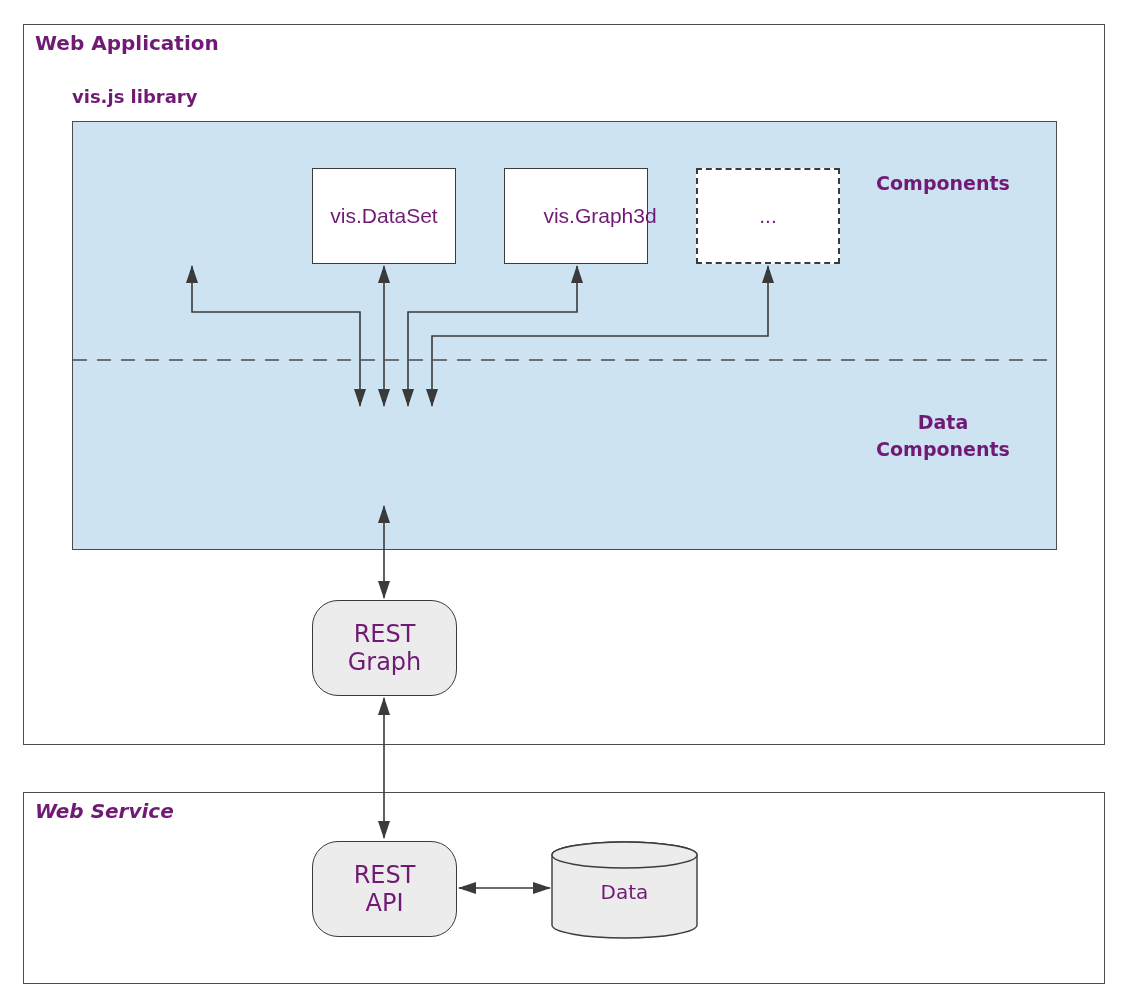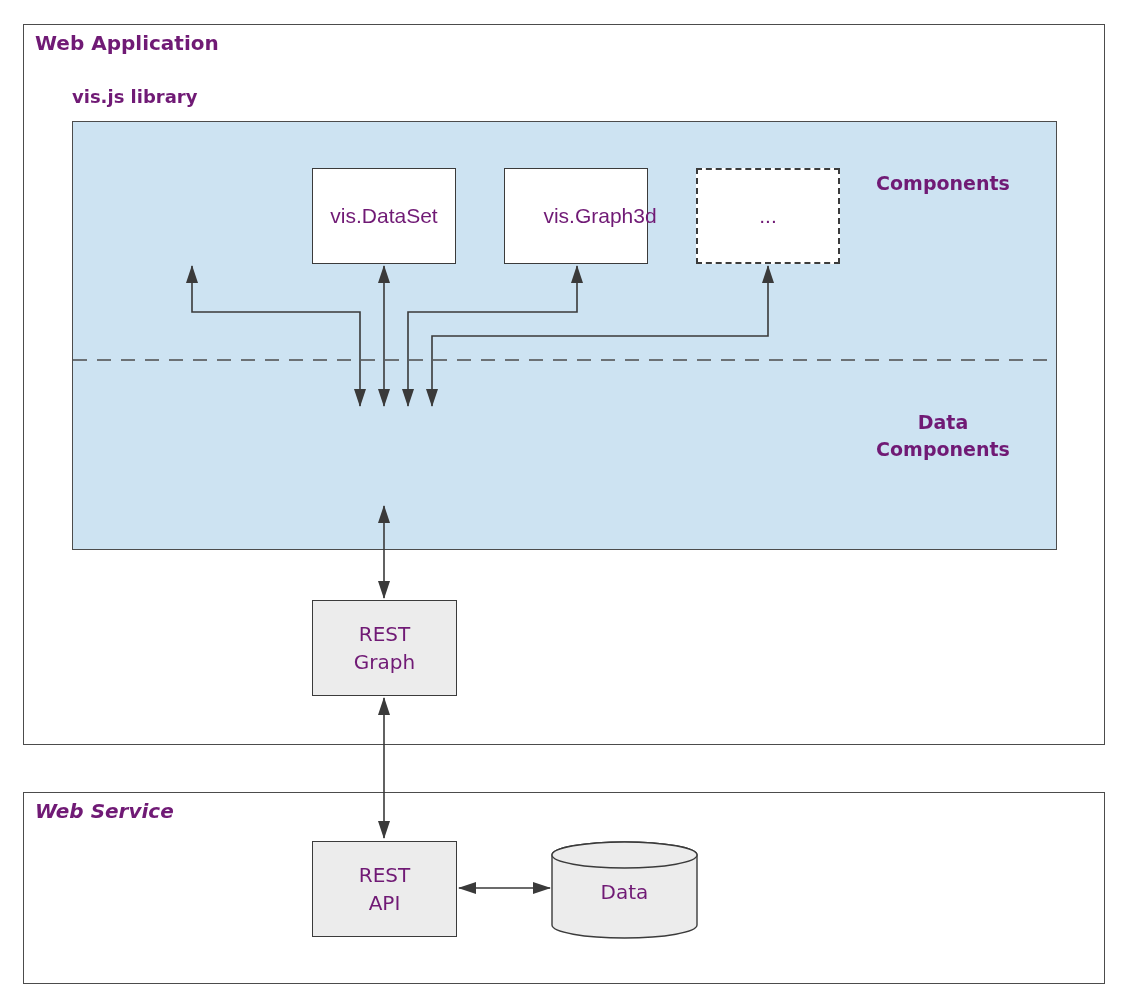--- a/index.html
+++ b/index.html
@@ -22,21 +22,21 @@
     box-sizing:border-box;
   }
   .node {
     position:absolute; background:#ffffff; border:1px solid #3b3b3b;
     box-sizing:border-box; display:flex; align-items:center; justify-content:center;
     text-align:center; font-family:"Liberation Sans", sans-serif; font-size:21px;
   }
   .node.dashed { border:2px dashed #3b3b3b; }
   .node.gray {
     background:#ececec; font-family:"DejaVu Sans", sans-serif;
-    font-size:20px; line-height:28px;
+    font-size:24px; line-height:28px;border-radius:26px;
   }
   .stack span { display:block; }
   .section-label {
     position:absolute; width:220px; text-align:center; font-weight:bold;
     font-size:19px; line-height:27px;
   }
   .cyl-label {
     position:absolute; display:flex; align-items:center; justify-content:center;
     font-size:20px; font-family:"DejaVu Sans", sans-serif;
   }

